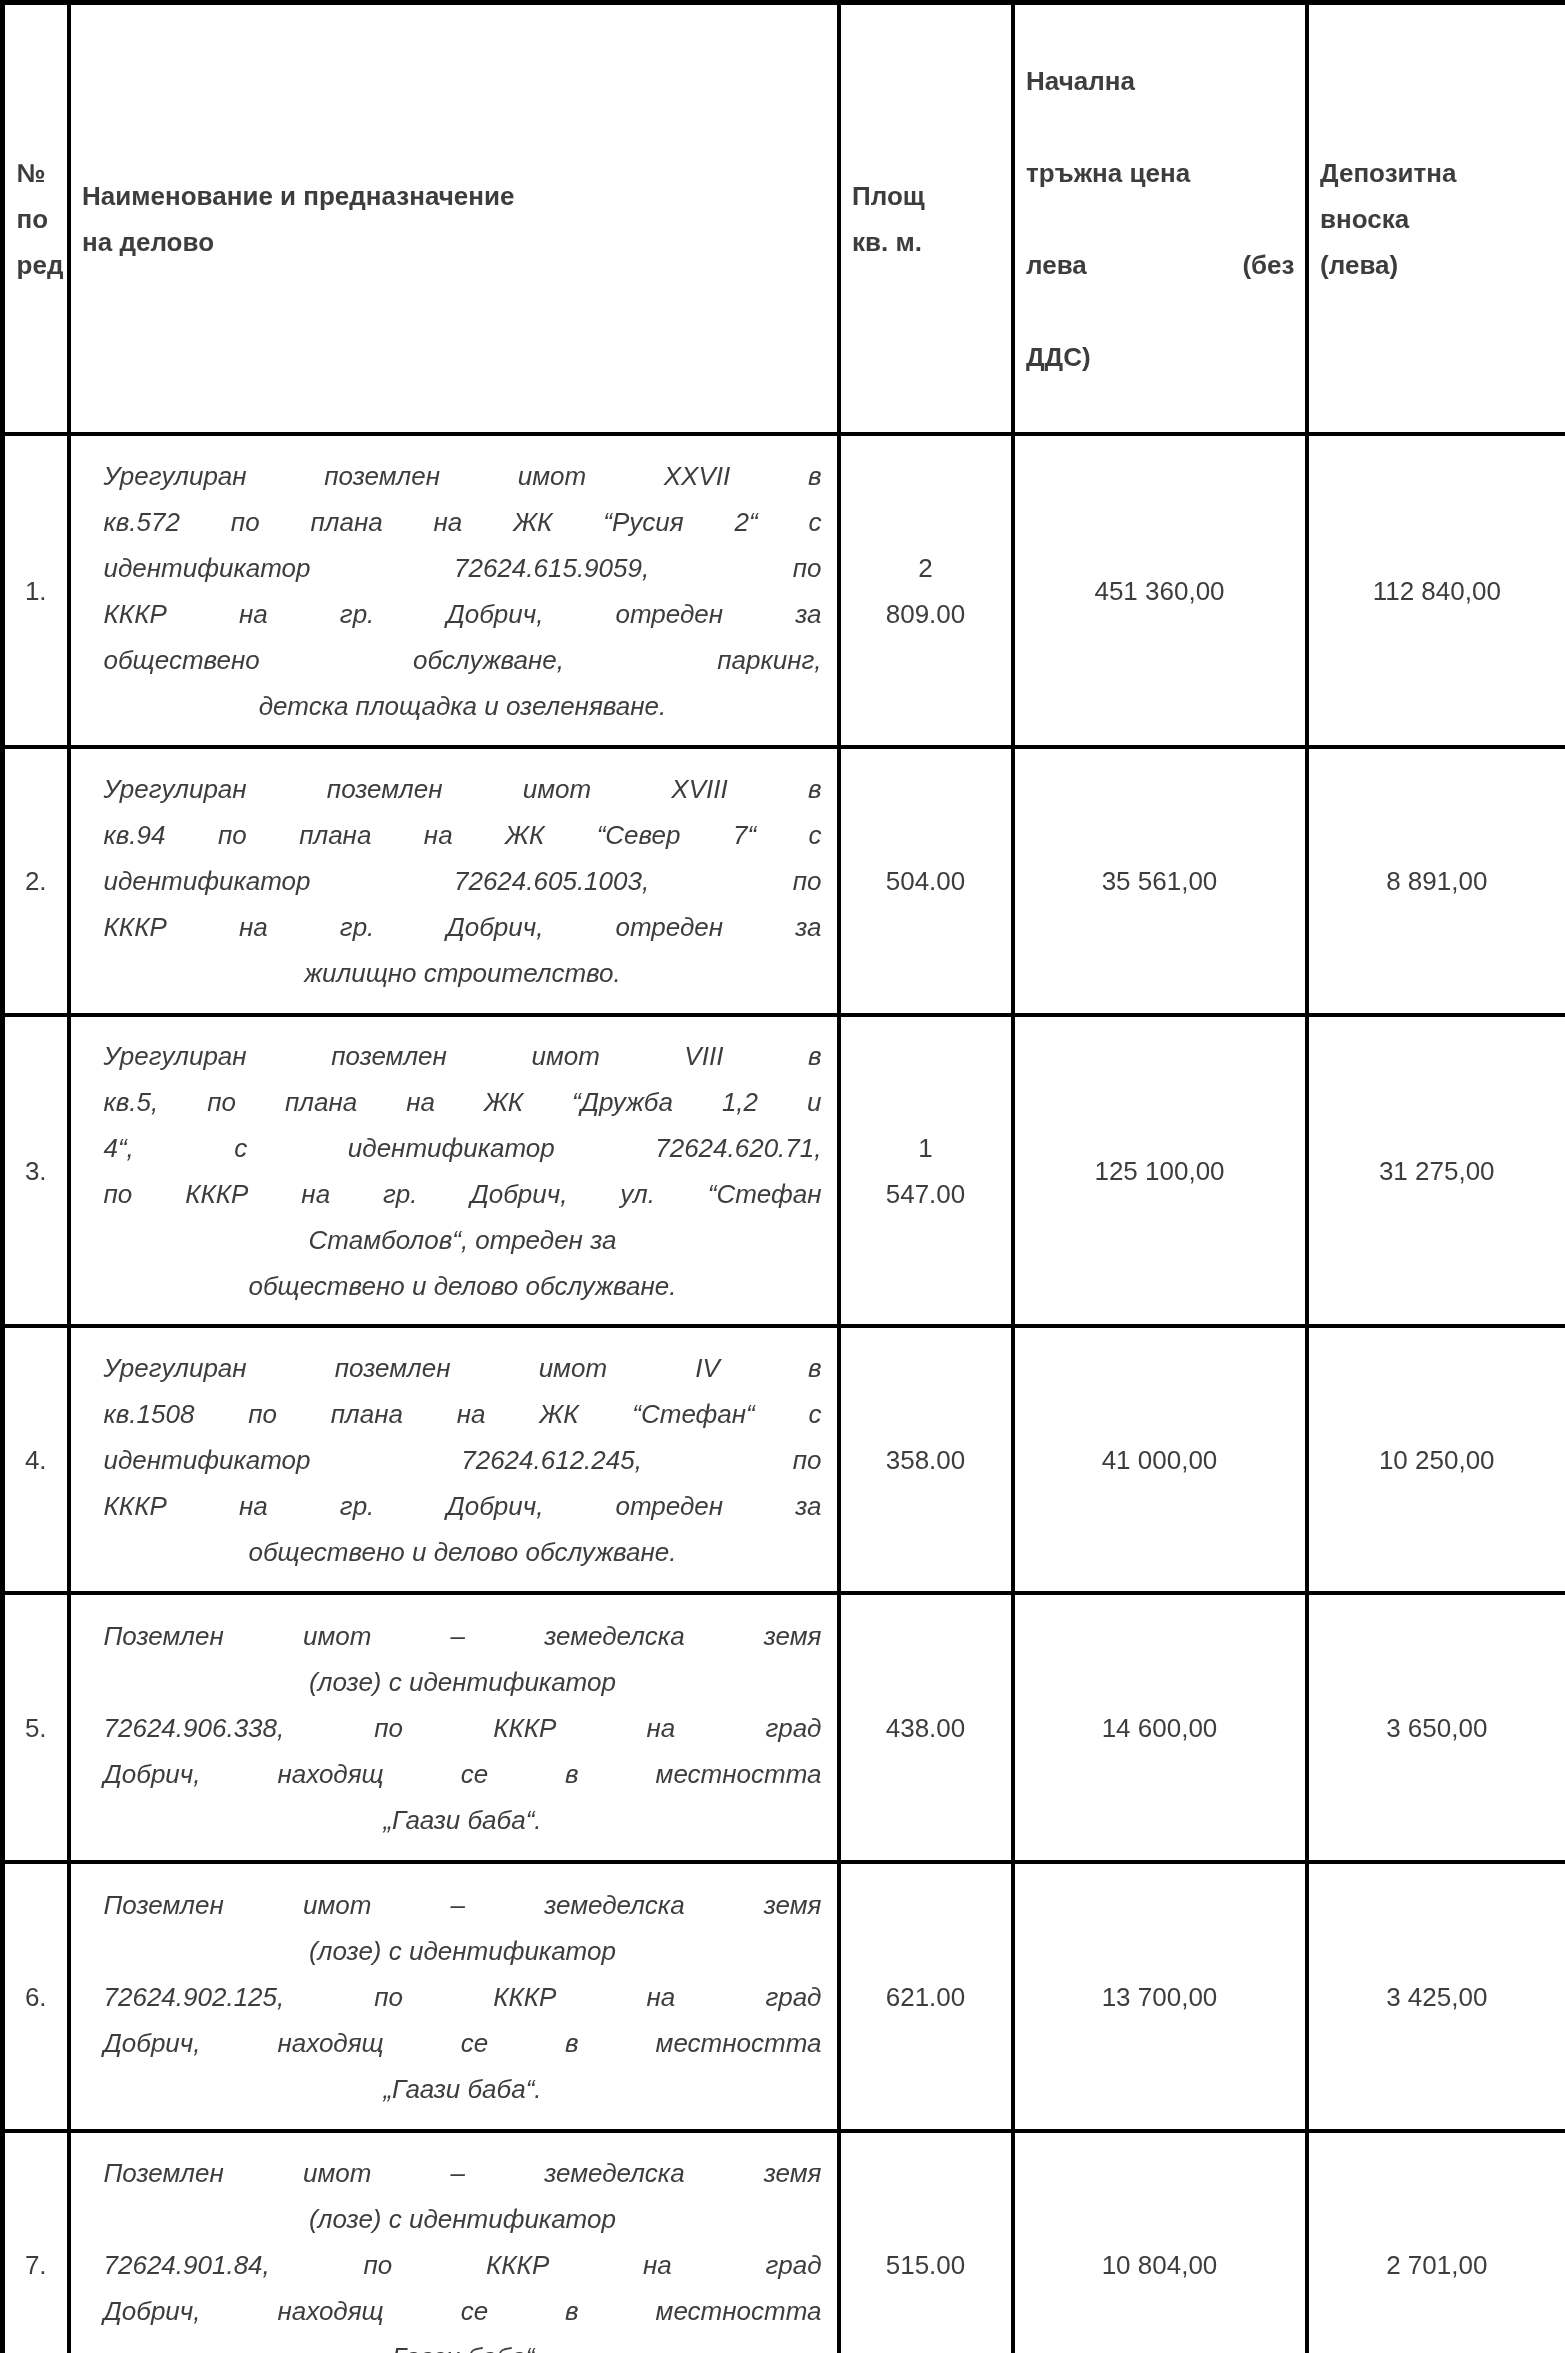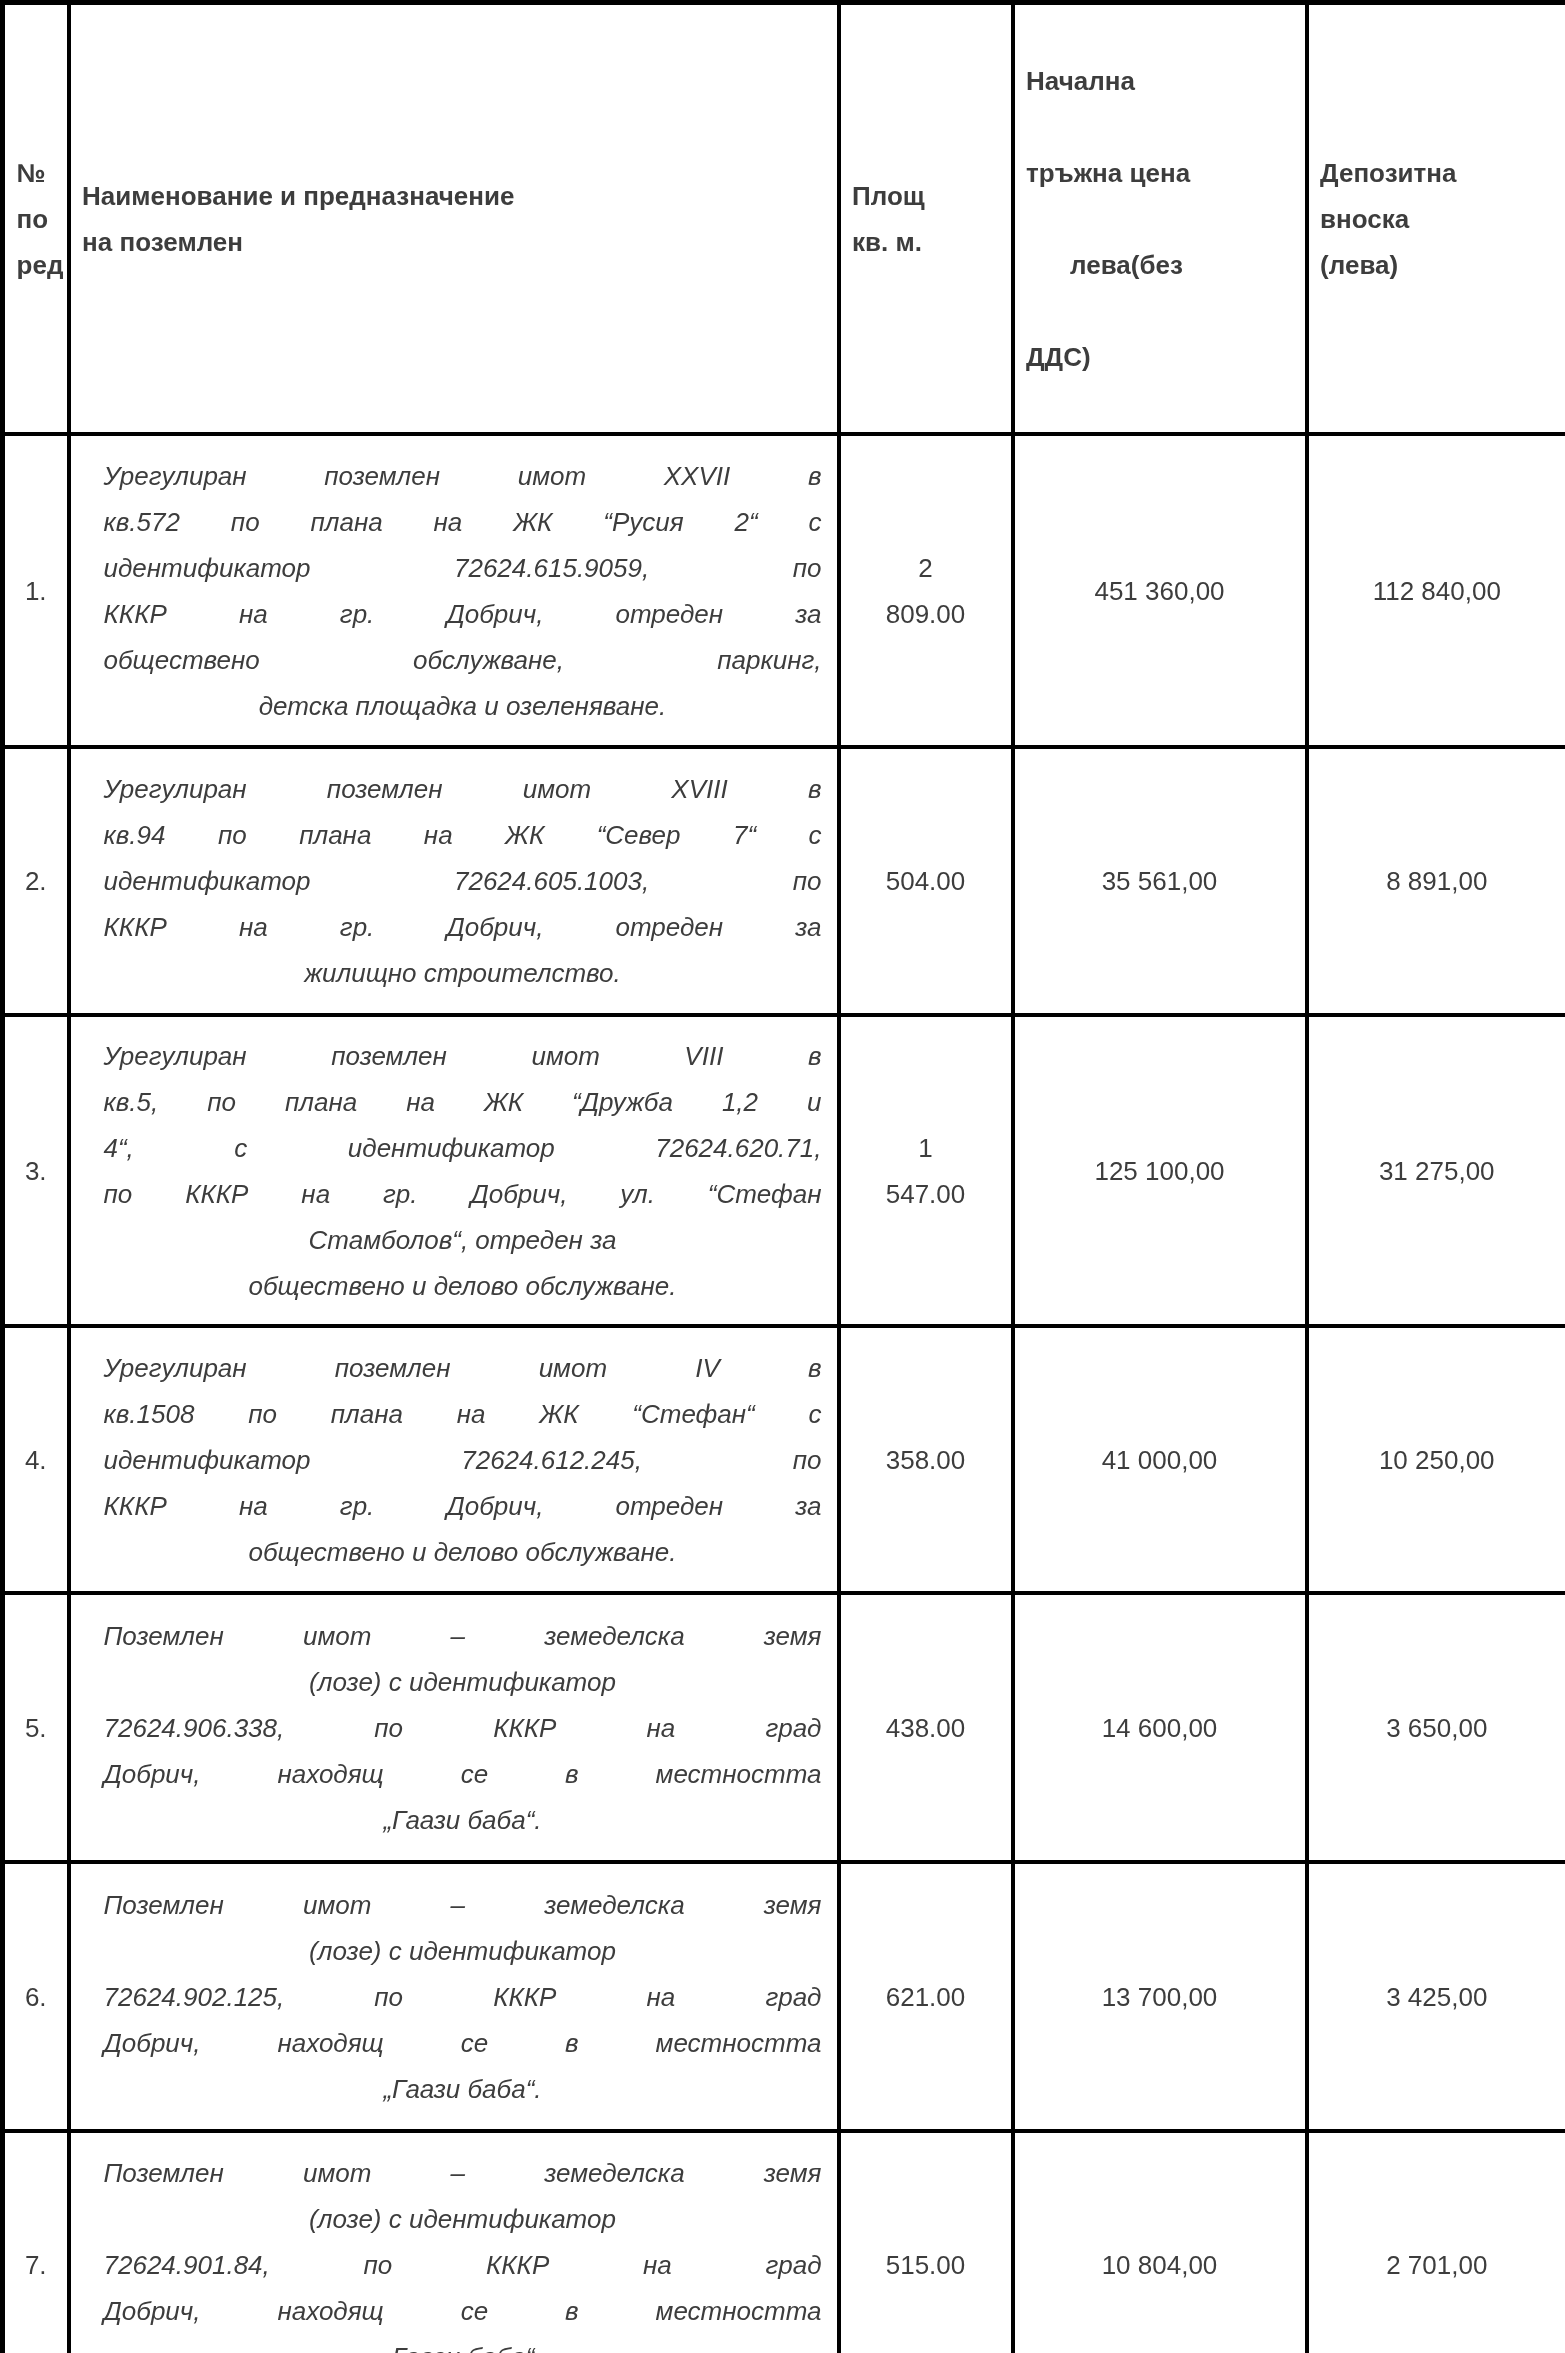--- a/index.html
+++ b/index.html
@@ -48,22 +48,21 @@
   }
   .line-s {
     text-align: justify;
     text-align-last: justify;
   }
   .line-n {
     text-align: center;
   }
   .spread {
     display: flex;
-    justify-content: flex-start;
-    margin-left: 44px;
+    justify-content: space-between;
   }
   tr.r0 { height: 219px; }
   tr.r1 { height: 313px; }
   tr.r2 { height: 268px; }
   tr.r3 { height: 311px; }
   tr.r4 { height: 267px; }
   tr.r5 { height: 269px; }
   tr.r6 { height: 269px; }
   tr.r7 { height: 269px; }
 </style>
@@ -77,21 +76,21 @@
     <col style="width:174px">
     <col style="width:294px">
     <col style="width:261px">
   </colgroup>
   <tbody>
     <tr class="r0">
       <th>№
 по
 ред</th>
       <th>Наименование и предназначение
-на поземлен</th>
+на делово</th>
       <th>Площ
 кв. м.</th>
       <th>
         <div>Начална</div>
         <div>тръжна цена</div>
         <div class="spread">
           <span>лева</span>
           <span>(без</span>
         </div>
         <div>ДДС)</div>

